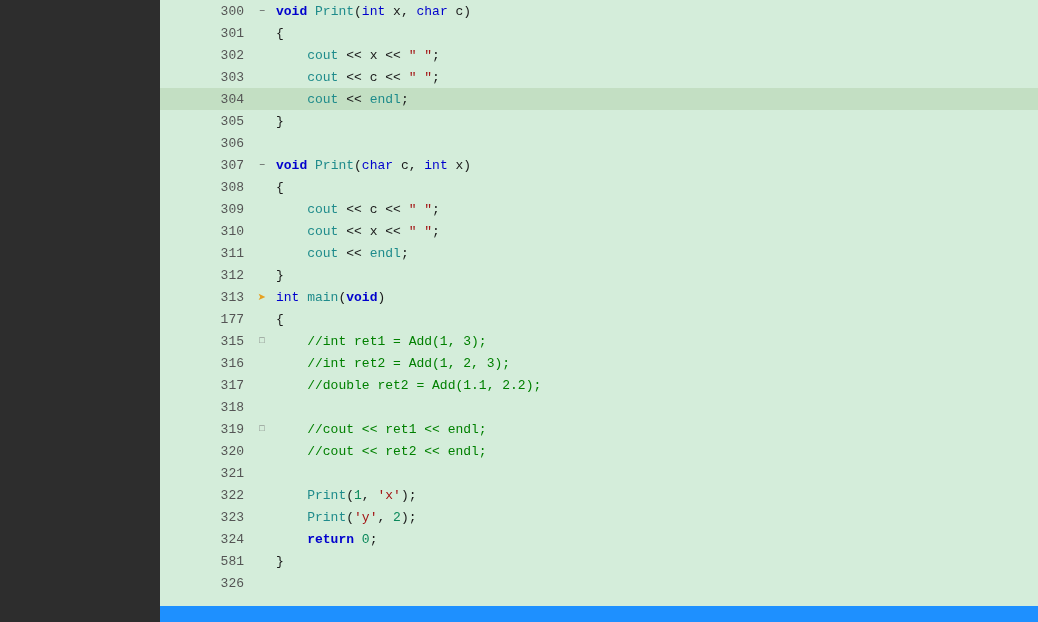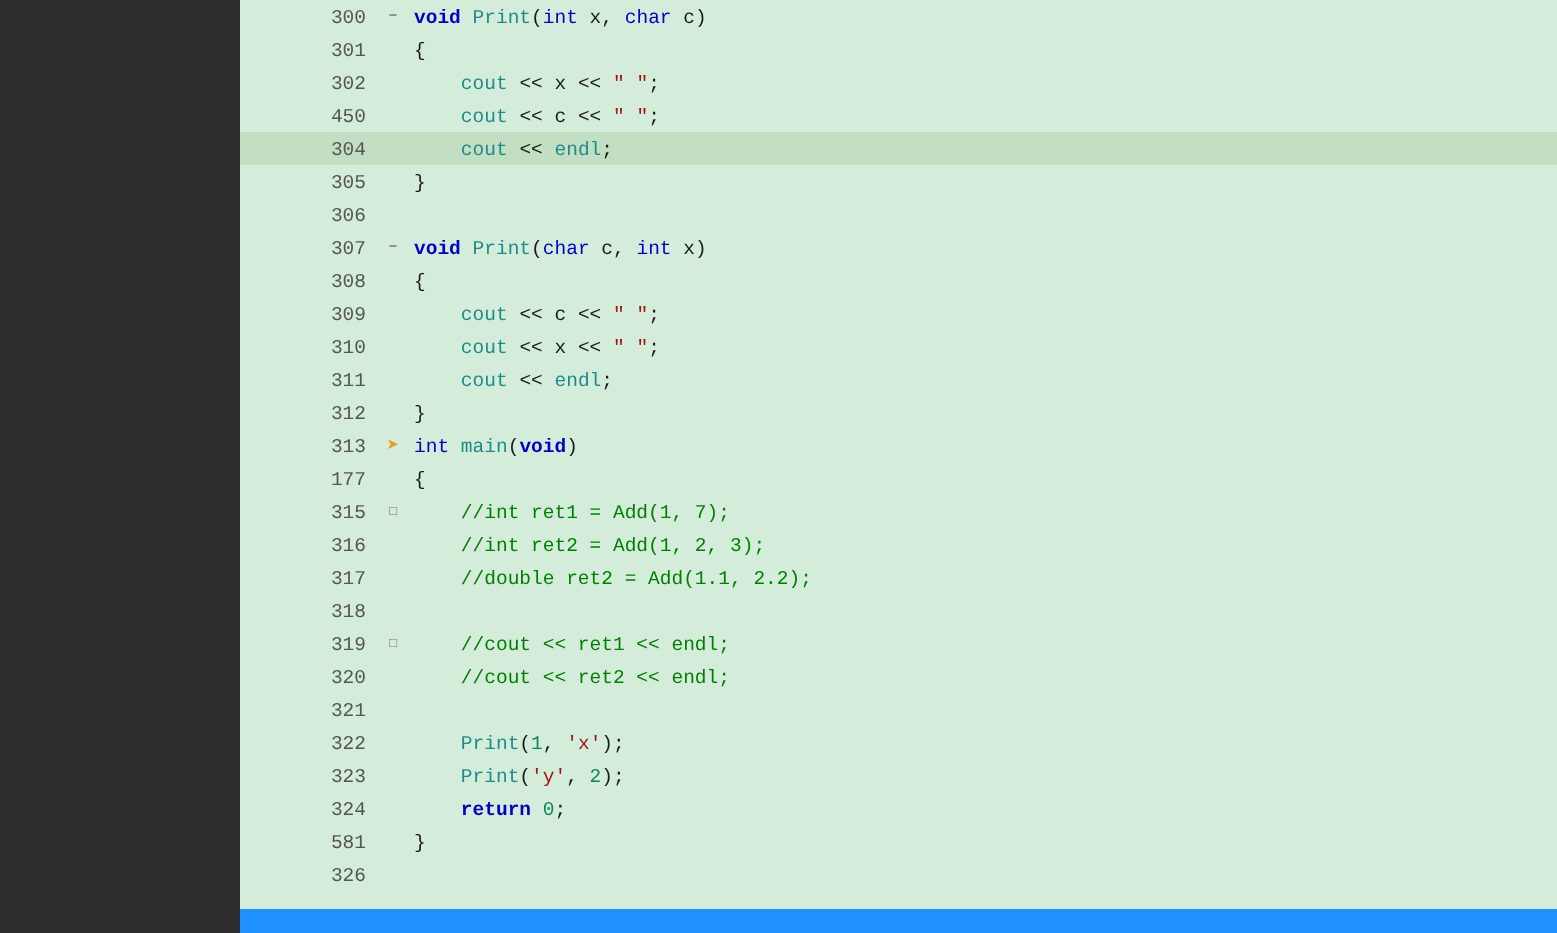--- a/index.html
+++ b/index.html
@@ -114,21 +114,21 @@
     <span class="line-content"><span class="punct">{</span></span>
   </div>
 
   <div class="code-line">
     <span class="line-number">302</span>
     <span class="line-gutter"></span>
     <span class="line-content">    <span class="fn">cout</span> <span class="op">&lt;&lt;</span> x <span class="op">&lt;&lt;</span> <span class="str">" "</span><span class="punct">;</span></span>
   </div>
 
   <div class="code-line">
-    <span class="line-number">450</span>
+    <span class="line-number">303</span>
     <span class="line-gutter"></span>
     <span class="line-content">    <span class="fn">cout</span> <span class="op">&lt;&lt;</span> c <span class="op">&lt;&lt;</span> <span class="str">" "</span><span class="punct">;</span></span>
   </div>
 
   <div class="code-line highlighted" style="background:#c3dfc3;">
     <span class="line-number">304</span>
     <span class="line-gutter"></span>
     <span class="line-content">    <span class="fn">cout</span> <span class="op">&lt;&lt;</span> <span class="fn">endl</span><span class="punct">;</span></span>
   </div>
 
@@ -194,21 +194,21 @@
     <span class="line-number">177</span>
     <span class="line-gutter"></span>
     <span class="line-content"><span class="punct">{</span></span>
   </div>
 
   <div class="code-line">
     <span class="line-number">315</span>
     <span class="line-gutter">
         <span class="collapse-icon" style="font-size:9px; color:#777;">□</span>
       </span>
-    <span class="line-content">    <span class="comment">//int ret1 = Add(1, 7);</span></span>
+    <span class="line-content">    <span class="comment">//int ret1 = Add(1, 3);</span></span>
   </div>
 
   <div class="code-line">
     <span class="line-number">316</span>
     <span class="line-gutter"></span>
     <span class="line-content">    <span class="comment">//int ret2 = Add(1, 2, 3);</span></span>
   </div>
 
   <div class="code-line">
     <span class="line-number">317</span>

